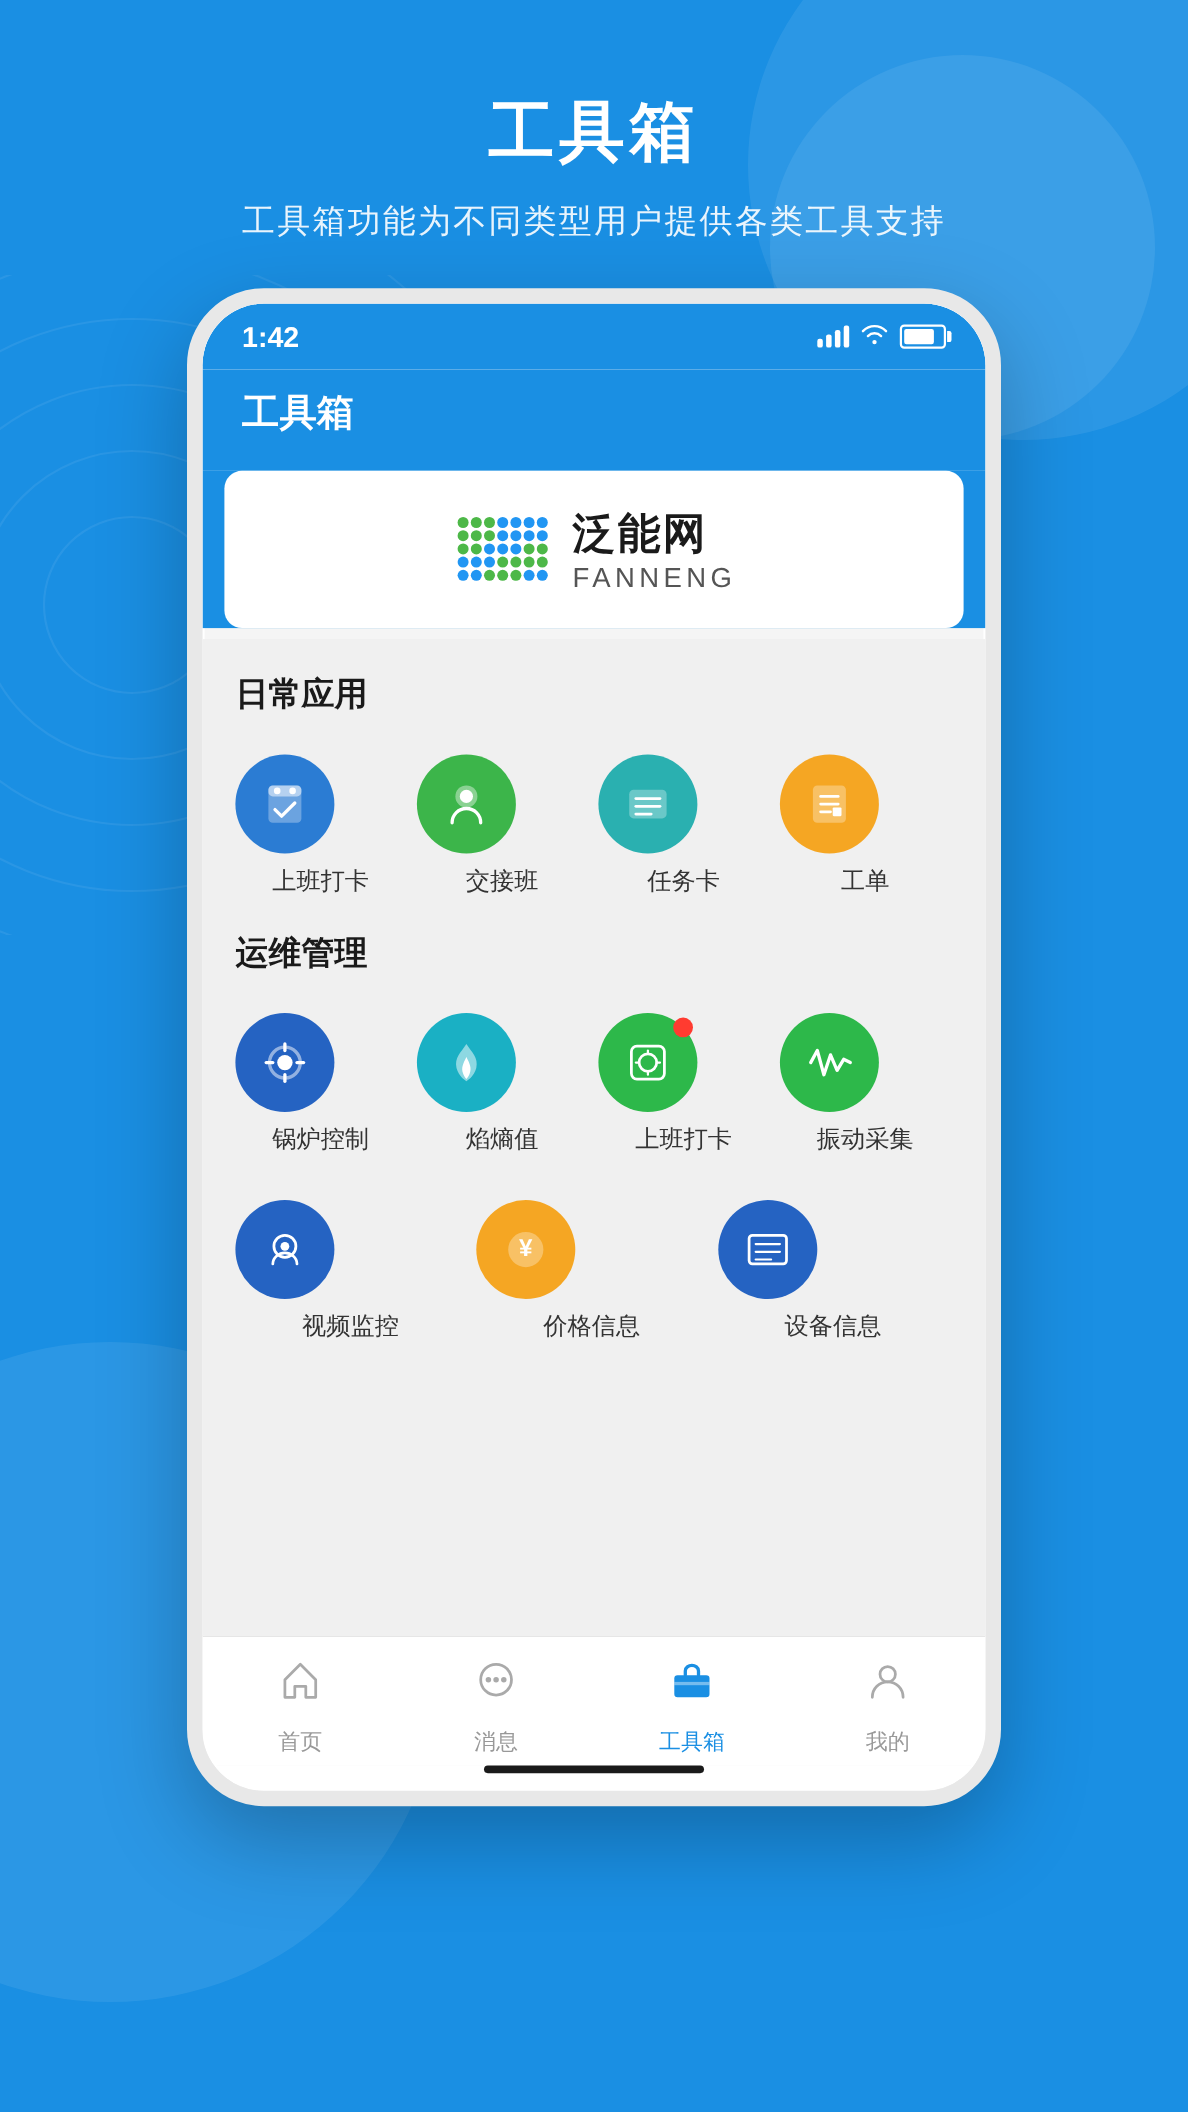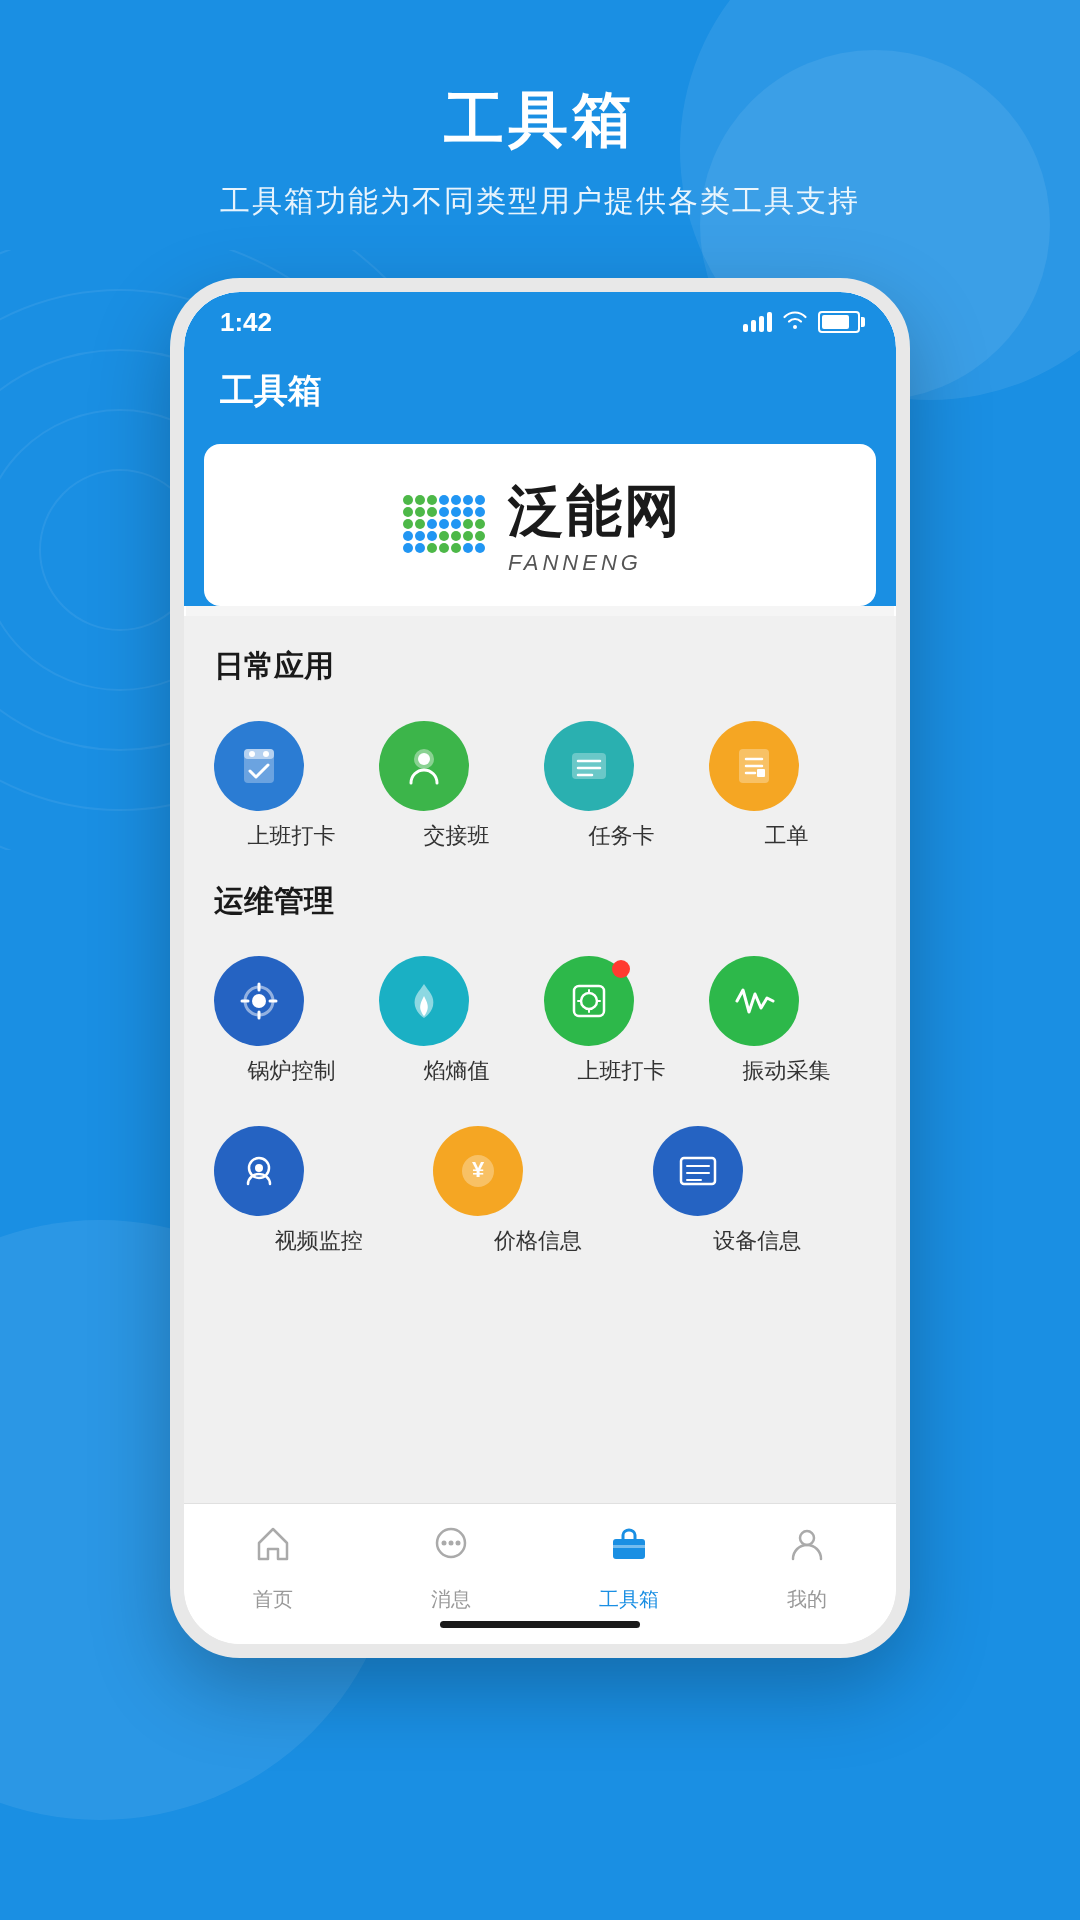--- a/index.html
+++ b/index.html
@@ -67,21 +67,21 @@
       font-size: 30px;
       letter-spacing: 2px;
     }
 
     
     .phone-mockup {
       position: relative;
       z-index: 2;
       width: 740px;
       height: 1380px;
-      margin: 16px auto;
+      margin: 0 auto;
       background: #f5f5f5;
       border-radius: 70px;
       border: 14px solid #e8e8e8;
       box-shadow: 0 30px 80px rgba(0,0,0,0.25), inset 0 0 0 2px #fff;
       overflow: hidden;
     }
 
     
     .phone-status-bar {
       background: #1a8fe3;
@@ -177,30 +177,29 @@
     }
     .logo-dots {
       width: 90px;
       height: 70px;
     }
     .logo-text-group {
       display: flex;
       flex-direction: column;
     }
     .logo-chinese {
-      font-size: 56px;
+      font-size: 39px;
       font-weight: 700;
       color: #1a1a1a;
       letter-spacing: 2px;
     }
     .logo-english {
-      font-size: 22px;
+      font-size: 25px;
       color: #555;
       letter-spacing: 4px;
-      font-style: italic;
     }
 
     
     .content-area {
       background: #f0f0f0;
       flex: 1;
       padding: 30px 30px 0;
       margin-top: 10px;
     }
 

